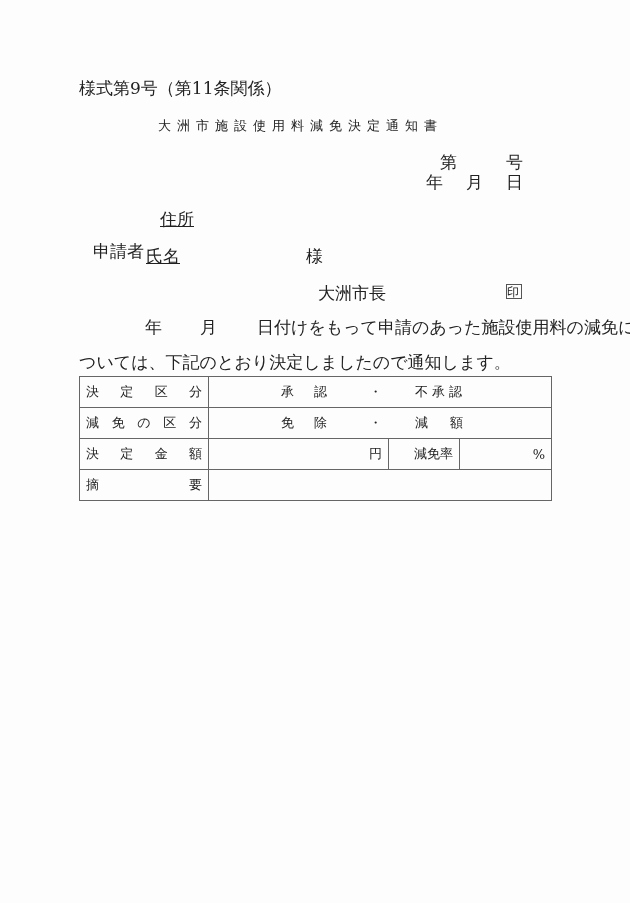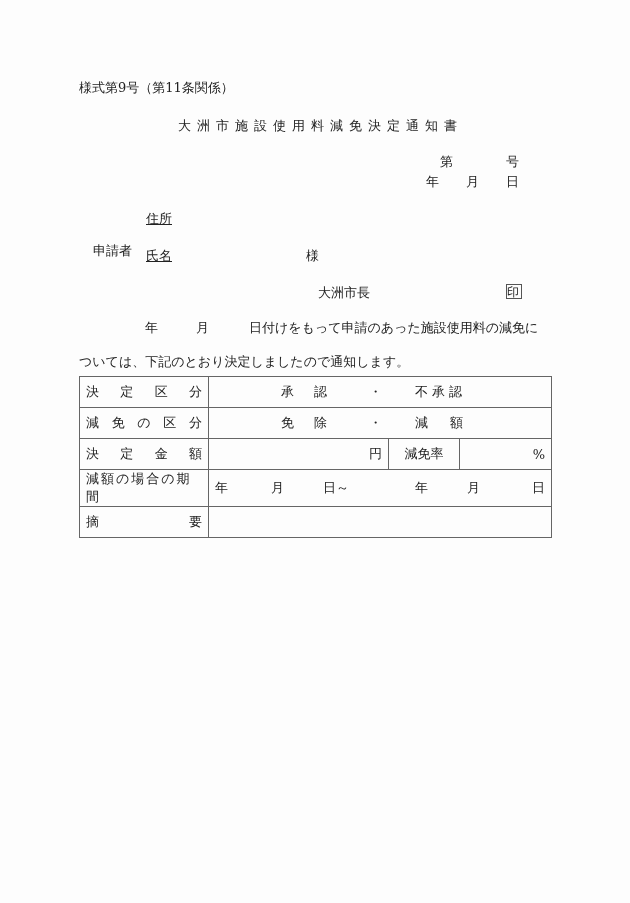--- a/index.html
+++ b/index.html
@@ -4,29 +4,29 @@
   <style>
     html, body { margin: 0; padding: 0; }
     body {
       width: 630px; height: 903px;
       background: #fdfdfd;
       font-family: "DejaVu Serif", "Liberation Serif", serif;
       color: #222;
       position: relative;
       overflow: hidden;
     }
-    .abs { position: absolute; white-space: nowrap; font-size: 13px; line-height: 16px; }
+    .abs { position: absolute; white-space: nowrap; font-size: 17px; line-height: 16px; }
     .form-no { left: 79px; top: 80px; }
-    .title { left: 178px; top: 118px; letter-spacing: 6px; font-size: 13px; }
+    .title { left: 158px; top: 118px; letter-spacing: 6px; font-size: 13px; }
     .num-dai { left: 440px; top: 154px; }
     .num-go { left: 506px; top: 154px; }
     .date-nen { left: 426px; top: 174px; }
     .date-tsuki { left: 466px; top: 174px; }
     .date-hi { left: 506px; top: 174px; }
-    .addr-label { left: 146px; top: 211px; text-decoration: underline; }
+    .addr-label { left: 160px; top: 211px; text-decoration: underline; }
     .applicant-label { left: 93px; top: 243px; }
     .name-label { left: 146px; top: 248px; text-decoration: underline; }
     .sama { left: 306px; top: 248px; }
     .mayor { left: 318px; top: 285px; }
     .seal { left: 506px; top: 284px; width: 16px; height: 15px; border: 1px solid #555; font-size: 12px; line-height: 15px; text-align: left; box-sizing: border-box; padding-left: 0; }
     .body-line1 { left: 79px; top: 321px; width: 475px; font-family: Liberation Mono, monospace; }
     .body-line2 { left: 79px; top: 354px; }
     .bl-gap1 { display: inline-block; width: 66px; }
     .bl-gap2 { display: inline-block; width: 26px; }
     .bl-gap3 { display: inline-block; width: 28px; }
@@ -108,38 +108,23 @@
       <div class="spread">
         <span>決</span>
         <span>定</span>
         <span>金</span>
         <span>額</span>
       </div>
     </td>
     <td class="right" style="width:180px">
       <span>円</span>
     </td>
-    <td style="width:71px;text-align:center">減免率</td>
+    <td style="width:71px;text-align:right">減免率</td>
     <td class="right">
       <span>%</span>
-    </td>
-  </tr>
-  <tr>
-    <td class="label">
-      <span style="letter-spacing:2px">減額の場合の期間</span>
-    </td>
-    <td colspan="3">
-      <div style="display:flex">
-        <span style="width:56px">年</span>
-        <span style="width:52px">月</span>
-        <span style="width:92px">日～</span>
-        <span style="width:52px">年</span>
-        <span style="width:52px">月</span>
-        <span style="flex:1;text-align:right">日</span>
-      </div>
     </td>
   </tr>
   <tr class="tall">
     <td class="label">
       <div class="spread">
         <span>摘</span>
         <span>要</span>
       </div>
     </td>
     <td colspan="3"></td>

